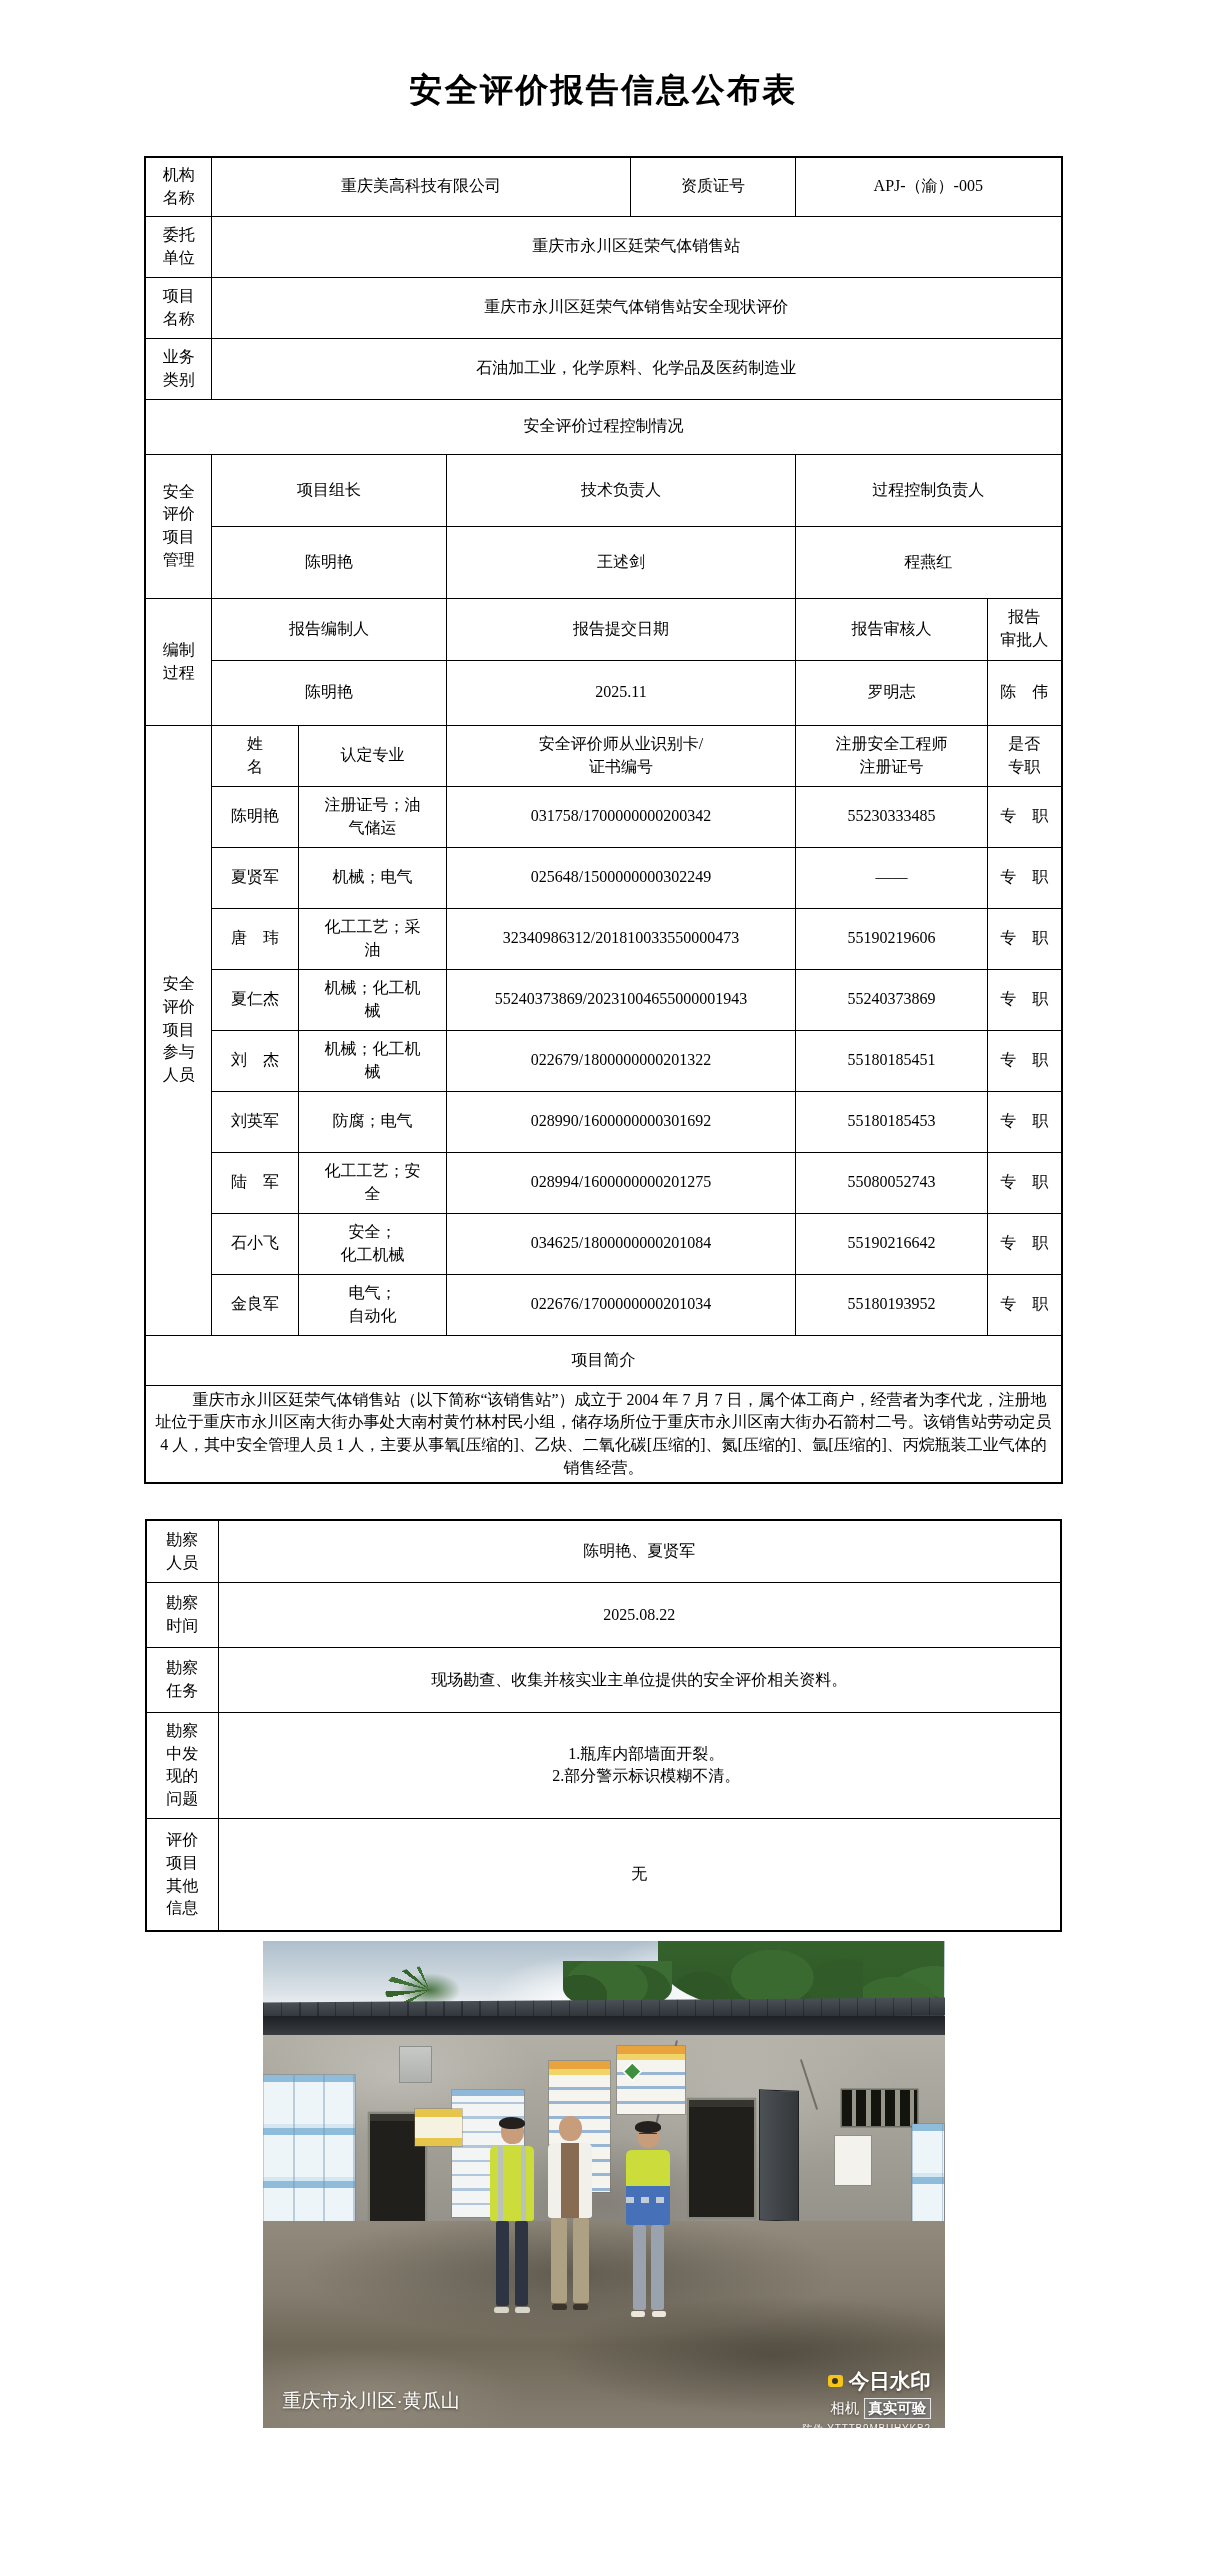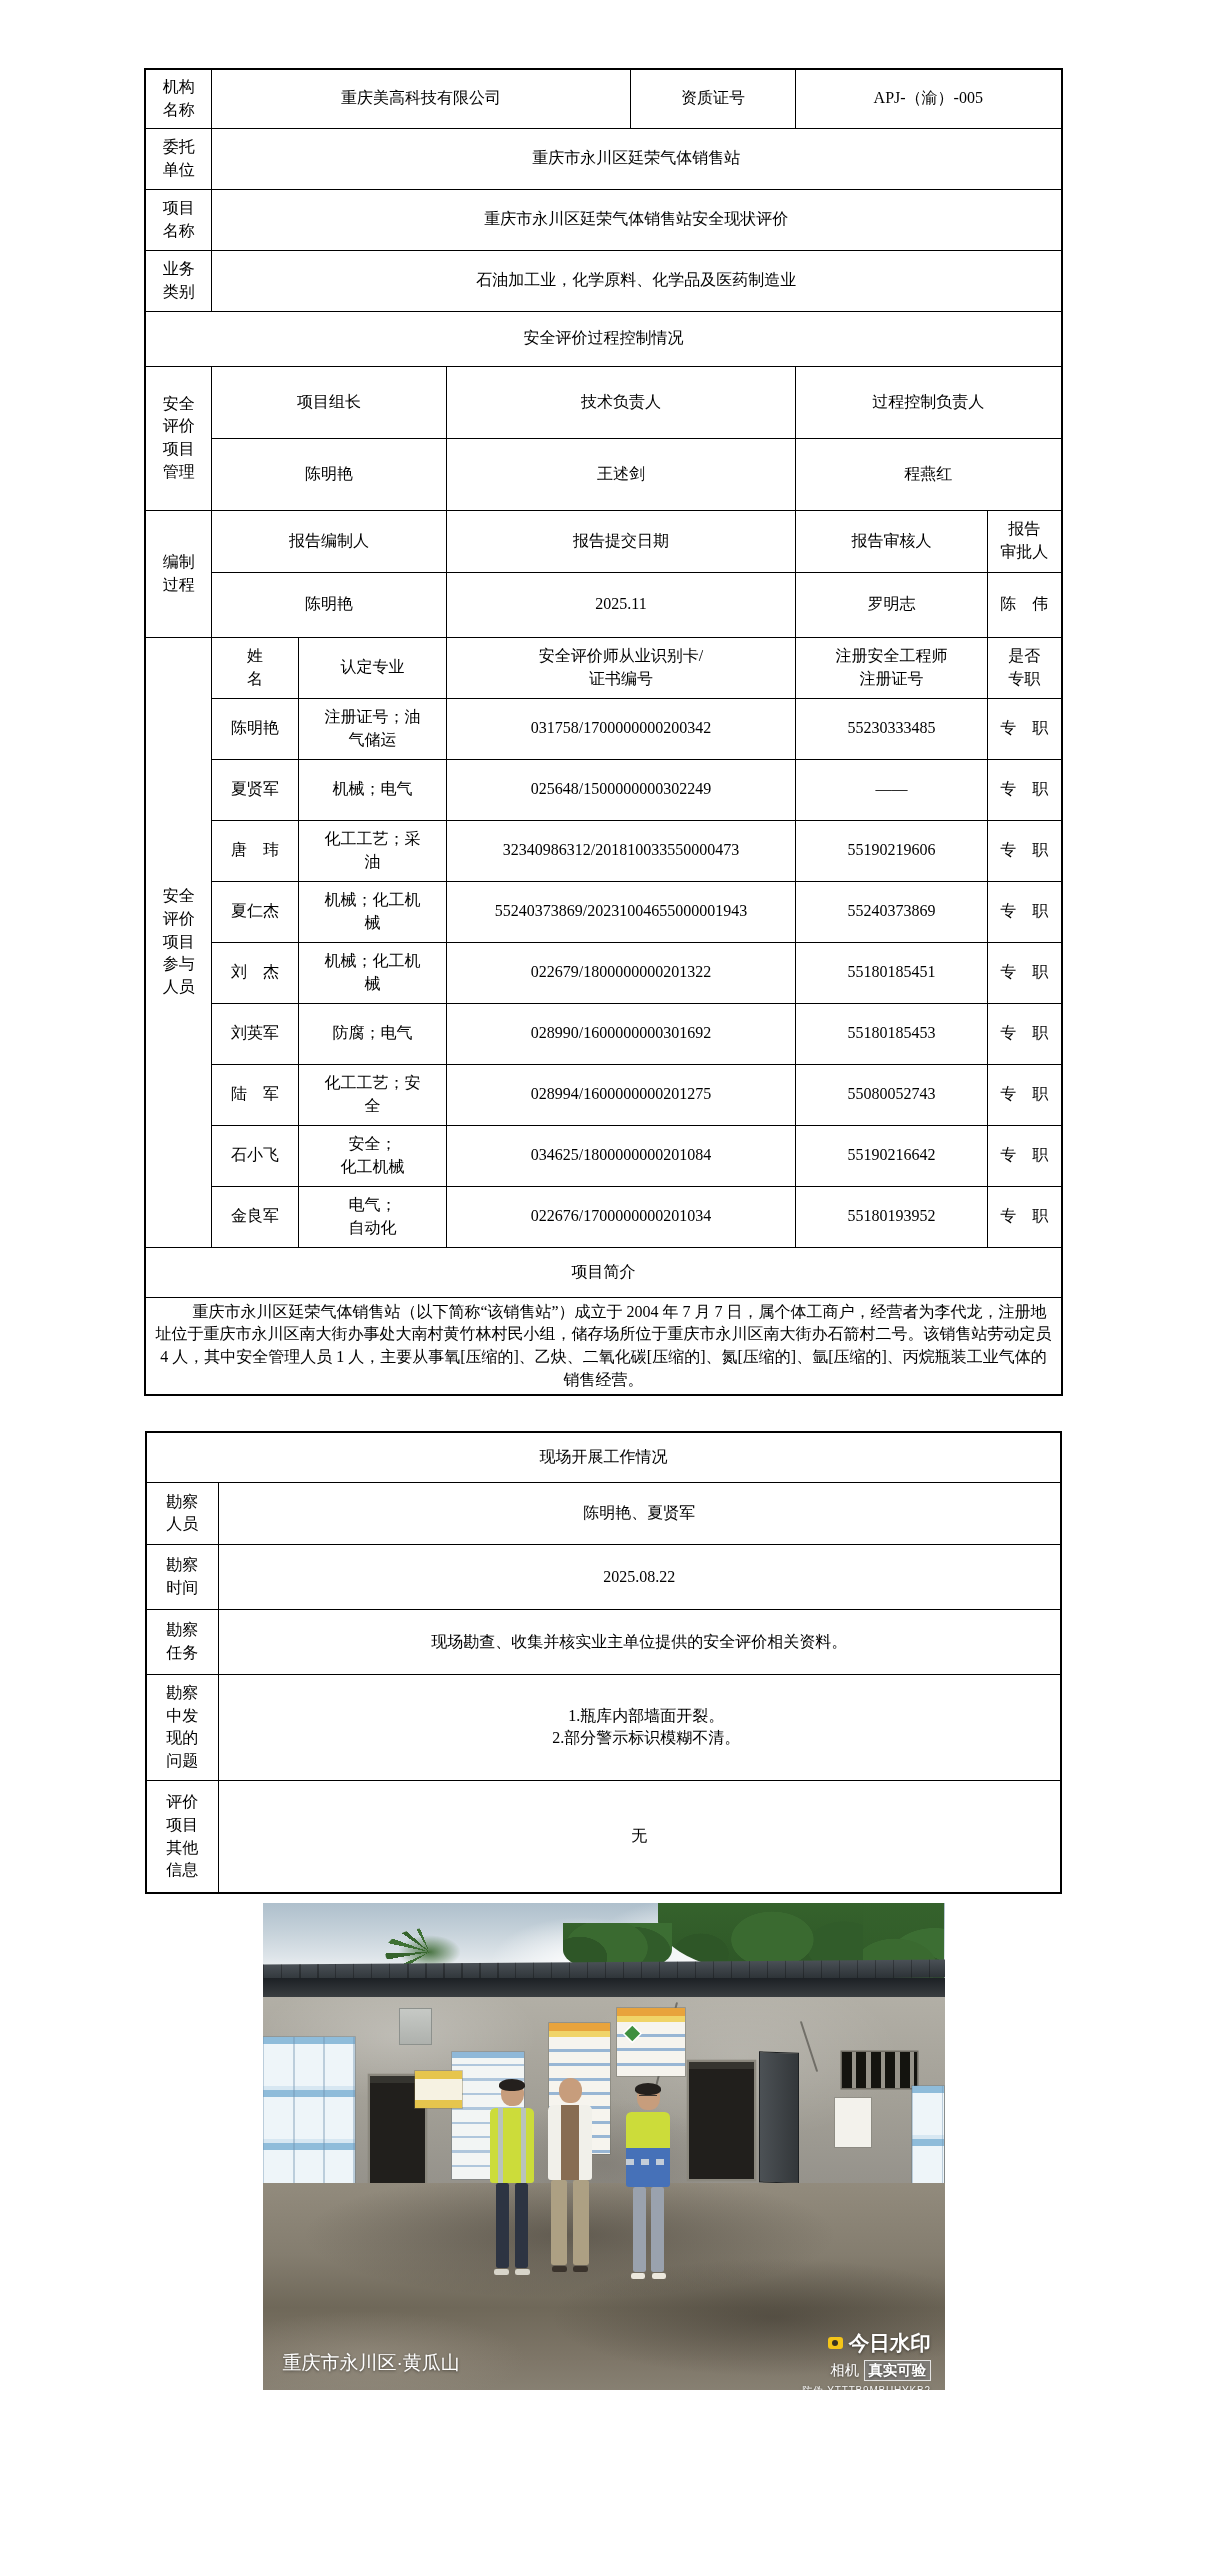--- a/index.html
+++ b/index.html
@@ -160,20 +160,21 @@
   .wm-sub { font-size:14.4px; margin-top:2.3px; display:flex; align-items:center; justify-content:flex-end; gap:4.6px; }
   .wm-badge { background:rgba(125,125,125,0.65); border:0.8px solid rgba(255,255,255,0.8);
     padding:0 3.8px; font-weight:bold; }
   .wm-code { font-size:10px; margin-top:3px; letter-spacing:0.8px; color:rgba(255,255,255,0.92); }
 </style>
 </head>
 <body>
 
 <div class="page">
 
+  <div class="doc-title">安全评价报告信息公布表</div>
 
   <table class="form">
     <colgroup>
       <col style="width:66px">
         <col style="width:87px">
         <col style="width:148px">
       <col style="width:184px">
         <col style="width:165px">
         <col style="width:192px">
         <col style="width:74px">
@@ -329,23 +330,20 @@
     </table>
 
   <div class="tbl-gap"></div>
 
   <table class="form">
     <colgroup>
       <col style="width:72px">
         <col style="width:843px">
     </colgroup>
     <tbody>
-        <tr class="h66">
-      <td colspan="2" class="sec">现场开展工作情况</td>
-    </tr>
     <tr class="h82">
       <td class="lbl">勘察
 人员</td>
       <td class="hdr">陈明艳、夏贤军</td>
     </tr>
     <tr class="h86">
       <td class="lbl">勘察
 时间</td>
       <td>2025.08.22</td>
     </tr>

